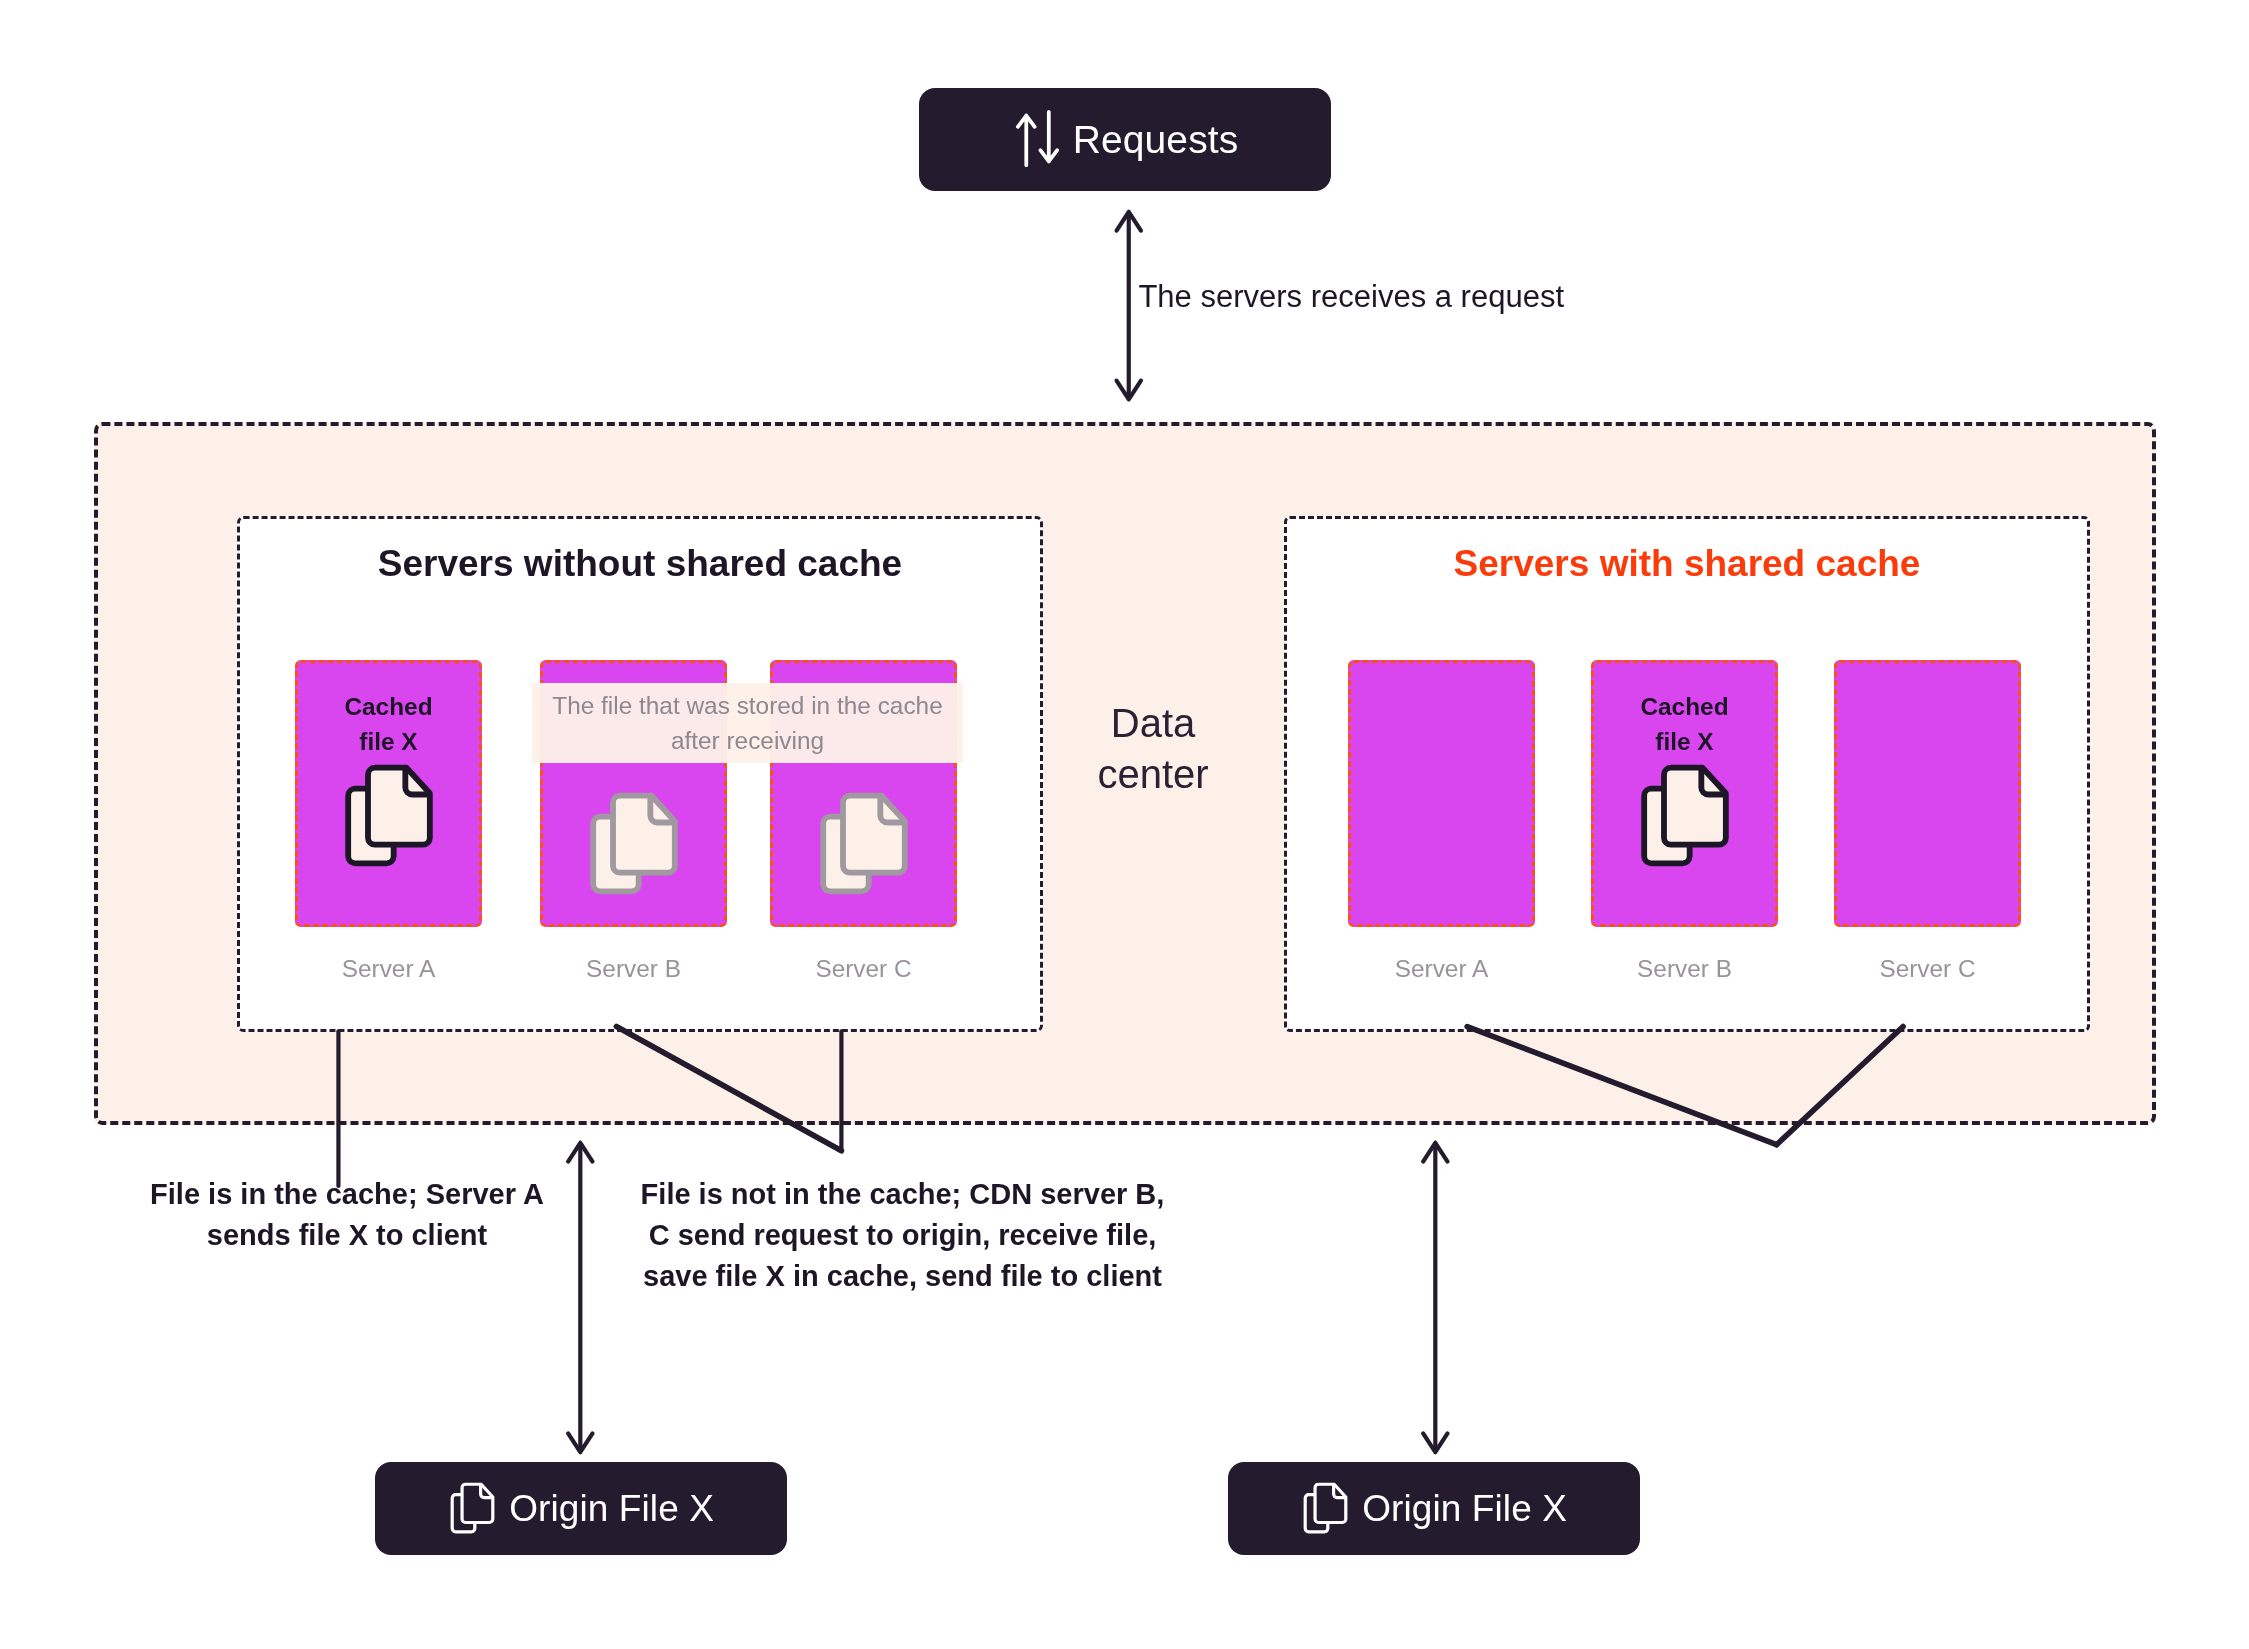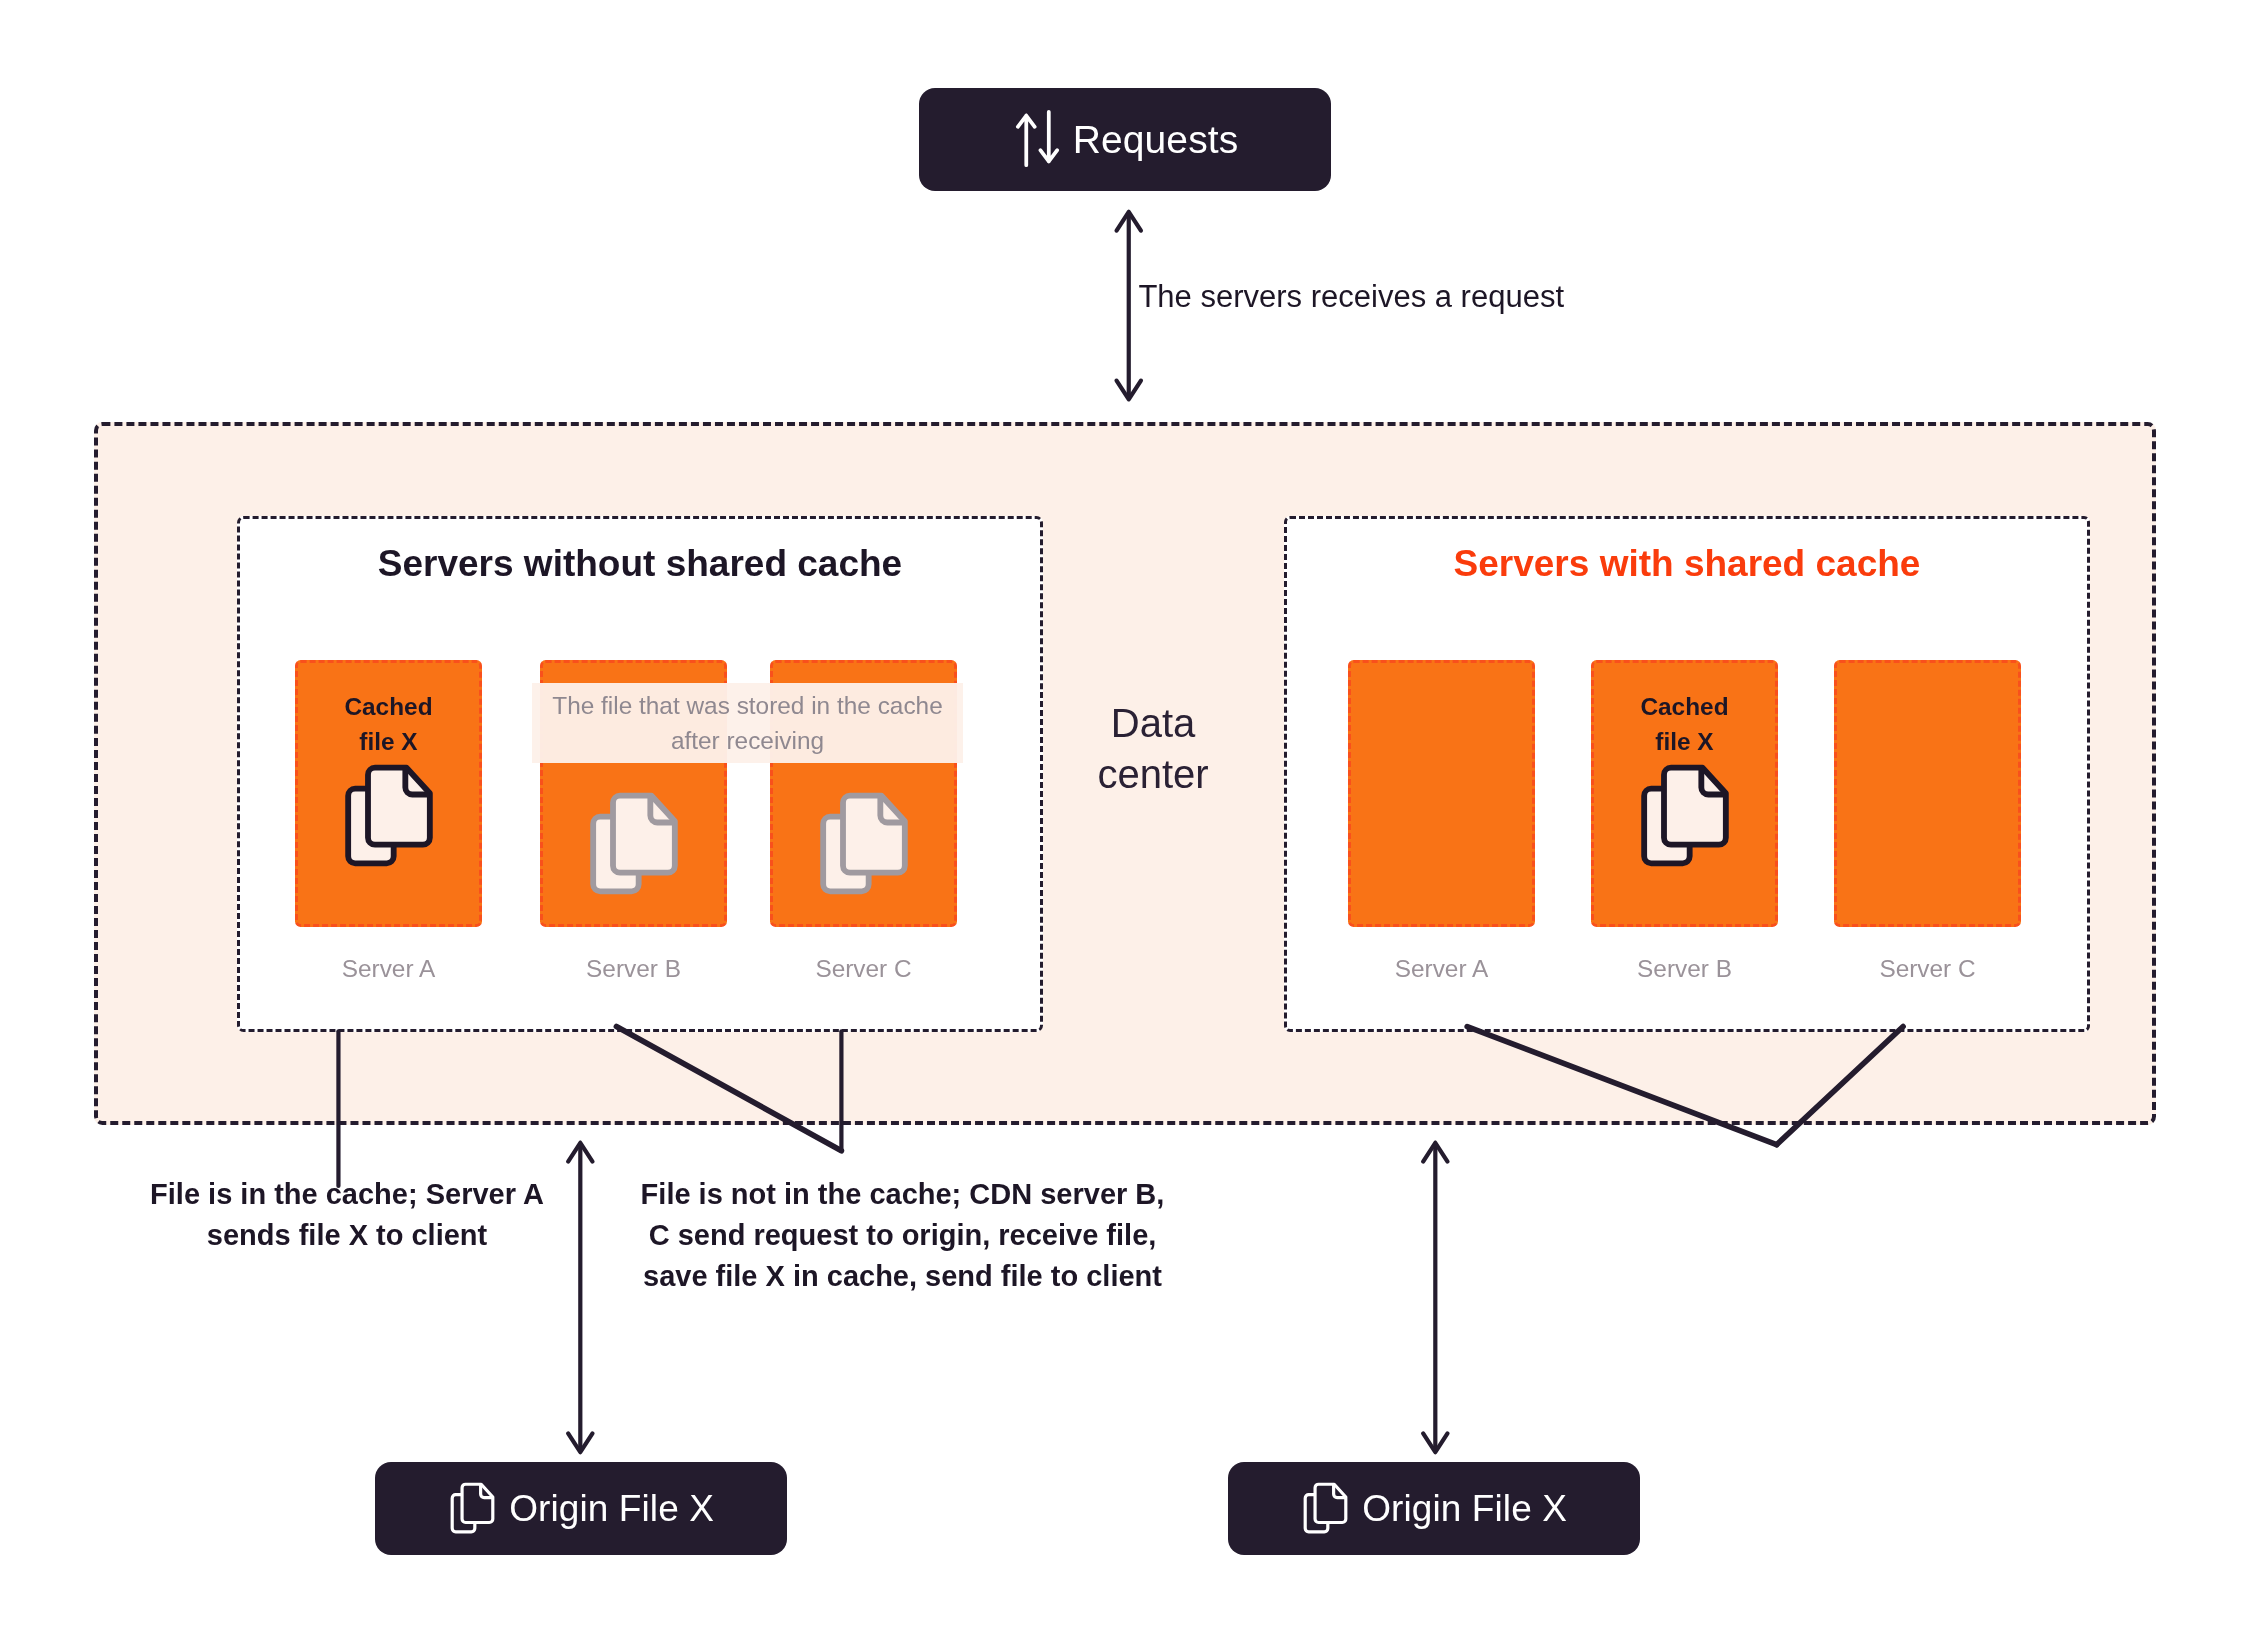--- a/index.html
+++ b/index.html
@@ -87,21 +87,21 @@
   }
   .title-dark   { color: #1d1626; }
   .title-orange { color: #fa3c0c; }
 
   
   .cache-box {
     position: absolute;
     top: 141px;
     width: 187px;
     height: 267px;
-    background: #f97316;
+    background: #d946ef;
     border: 3.3px dashed #f9501c;
     border-radius: 5.6px;
     box-sizing: border-box;
   }
   .slot-a { left: 55px; }
   .slot-b { left: 300px; }
   .slot-c { left: 530px; }
 
   .cache-label {
     position: absolute;

